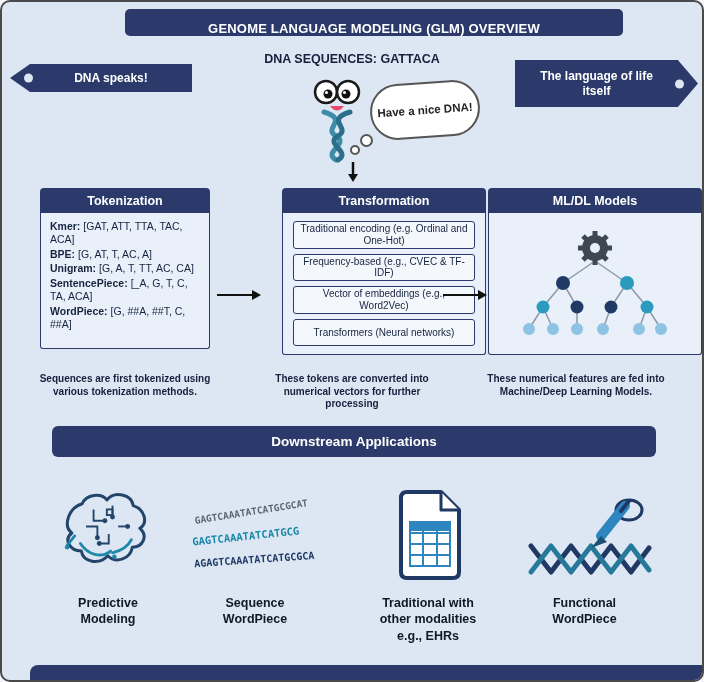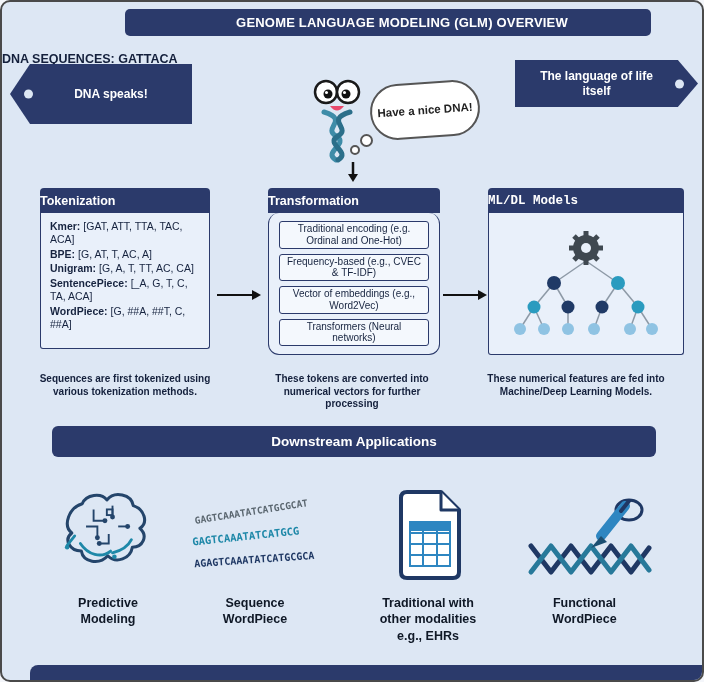--- a/index.html
+++ b/index.html
@@ -4,33 +4,33 @@
 <style>
   html,body{margin:0;padding:0;background:#f4f6fa;}
   .frame{
     position:relative; width:704px; height:682px; box-sizing:border-box;
     background:#dde7f4; border:2px solid #4a4a4a; border-radius:10px;
     overflow:hidden; font-family:"Liberation Sans", sans-serif; color:#16233f;
   }
   .navy{background:#2b3a6b;}
   .title-bar{
     position:absolute; left:123px; top:7px; width:498px; height:27px;
-    border-radius:5px; display:flex; align-items:center; justify-content:center;
-    color:#fff; font-weight:bold; font-size:13px; letter-spacing:.2px;padding-left:28px;
+    border-radius:5px; display:flex; align-items:flex-end; justify-content:center;
+    color:#fff; font-weight:bold; font-size:13px; letter-spacing:.2px;
   }
   .dna-seq{
-    position:absolute; left:0; right:0; top:50px; text-align:left;
+    position:absolute; left:0; right:0; top:50px; text-align:center;
     font-weight:bold; font-size:12.5px; color:#14203c;
   }
   .tag{
     position:absolute; display:flex; align-items:center; justify-content:center;
     color:#fff; font-weight:bold; font-size:12px; text-align:center; line-height:1.25;
   }
   .tag-left{
-    left:8px; top:62px; width:182px; height:60px; padding-left:20px; box-sizing:border-box;
+    left:8px; top:62px; width:182px; height:28px; padding-left:20px; box-sizing:border-box;
     clip-path:polygon(0 50%, 11% 0, 100% 0, 100% 100%, 11% 100%);
     align-items:center;
   }
   .tag-right{
     left:513px; top:58px; width:183px; height:47px; padding-right:20px; box-sizing:border-box;
     clip-path:polygon(0 0, 89% 0, 100% 50%, 89% 100%, 0 100%);
   }
   .hole{position:absolute; width:9px; height:9px; border-radius:50%; background:#dde7f4; top:50%; transform:translateY(-50%);}
   .hole-left{left:14px;} .hole-right{right:14px;}
   .tag-text{max-width:128px;}
@@ -40,39 +40,39 @@
     display:flex; align-items:center; justify-content:center; text-align:center;
     font-size:11.5px; font-weight:600; transform:rotate(-4deg); color:#222;
   }
   .bubble-dot{position:absolute; background:#fff; border:2px solid #555; border-radius:50%;}
   .dot1{left:358px; top:132px; width:9px; height:9px;}
   .dot2{left:348px; top:143px; width:6px; height:6px;}
   .char-svg{position:absolute; left:286px; top:76px;}
   .down-arrow{position:absolute; left:344px; top:159px;}
   .box{position:absolute; top:186px;}
   .box-header{
-    height:25px; border-radius:4px 4px 0 0; display:flex; align-items:center; 
+    height:25px; border-radius:4px 4px 0 0; display:flex; align-items:center; justify-content:center;
     color:#fff; font-weight:bold; font-size:12.5px;
   }
   .box-body{
     border:1.5px solid #2b3a6b; border-top:none; background:#e9f0fa; box-sizing:border-box;
     border-radius:0 0 3px 3px;
   }
   .box-tok{left:38px; width:170px;}
   .box-tok .box-body{height:136px; padding:7px 9px; font-size:10.5px; line-height:1.22;}
   .tok-item{margin-bottom:2px;}
   .tok-item b{margin-right:3px;}
-  .box-tr{left:266px; width:172px;}
-  .box-tr .box-body{height:142px; padding:8px 10px; display:flex; flex-direction:column; gap:5px;border-radius:11px;}
+  .box-tr{left:280px; width:204px;}
+  .box-tr .box-body{height:142px; padding:8px 10px; display:flex; flex-direction:column; gap:5px;}
   .method{
     flex:1; border:1.2px solid #2b3a6b; background:#f4f8fd; border-radius:3px;
     display:flex; align-items:center; justify-content:center; text-align:center;
     font-size:10px; line-height:1.15; padding:1px 6px;
   }
-  .box-ml{left:486px; width:196px;font-family:Liberation Mono, monospace;}
+  .box-ml{left:486px; width:214px;}
   .box-ml .box-body{height:142px; display:flex; align-items:center; justify-content:center;}
   .flow-arrow{position:absolute; top:286px;}
   .arrow1{left:214px;} .arrow2{left:440px;}
   .caption{
     position:absolute; top:371px; text-align:center; font-weight:bold;
     font-size:10px; line-height:1.25; color:#14203c;
   }
   .cap1{left:33px; width:180px;} .cap2{left:260px; width:180px;} .cap3{left:478px; width:192px;}
   .ds-bar{
     position:absolute; left:50px; top:424px; width:604px; height:31px; border-radius:6px;

